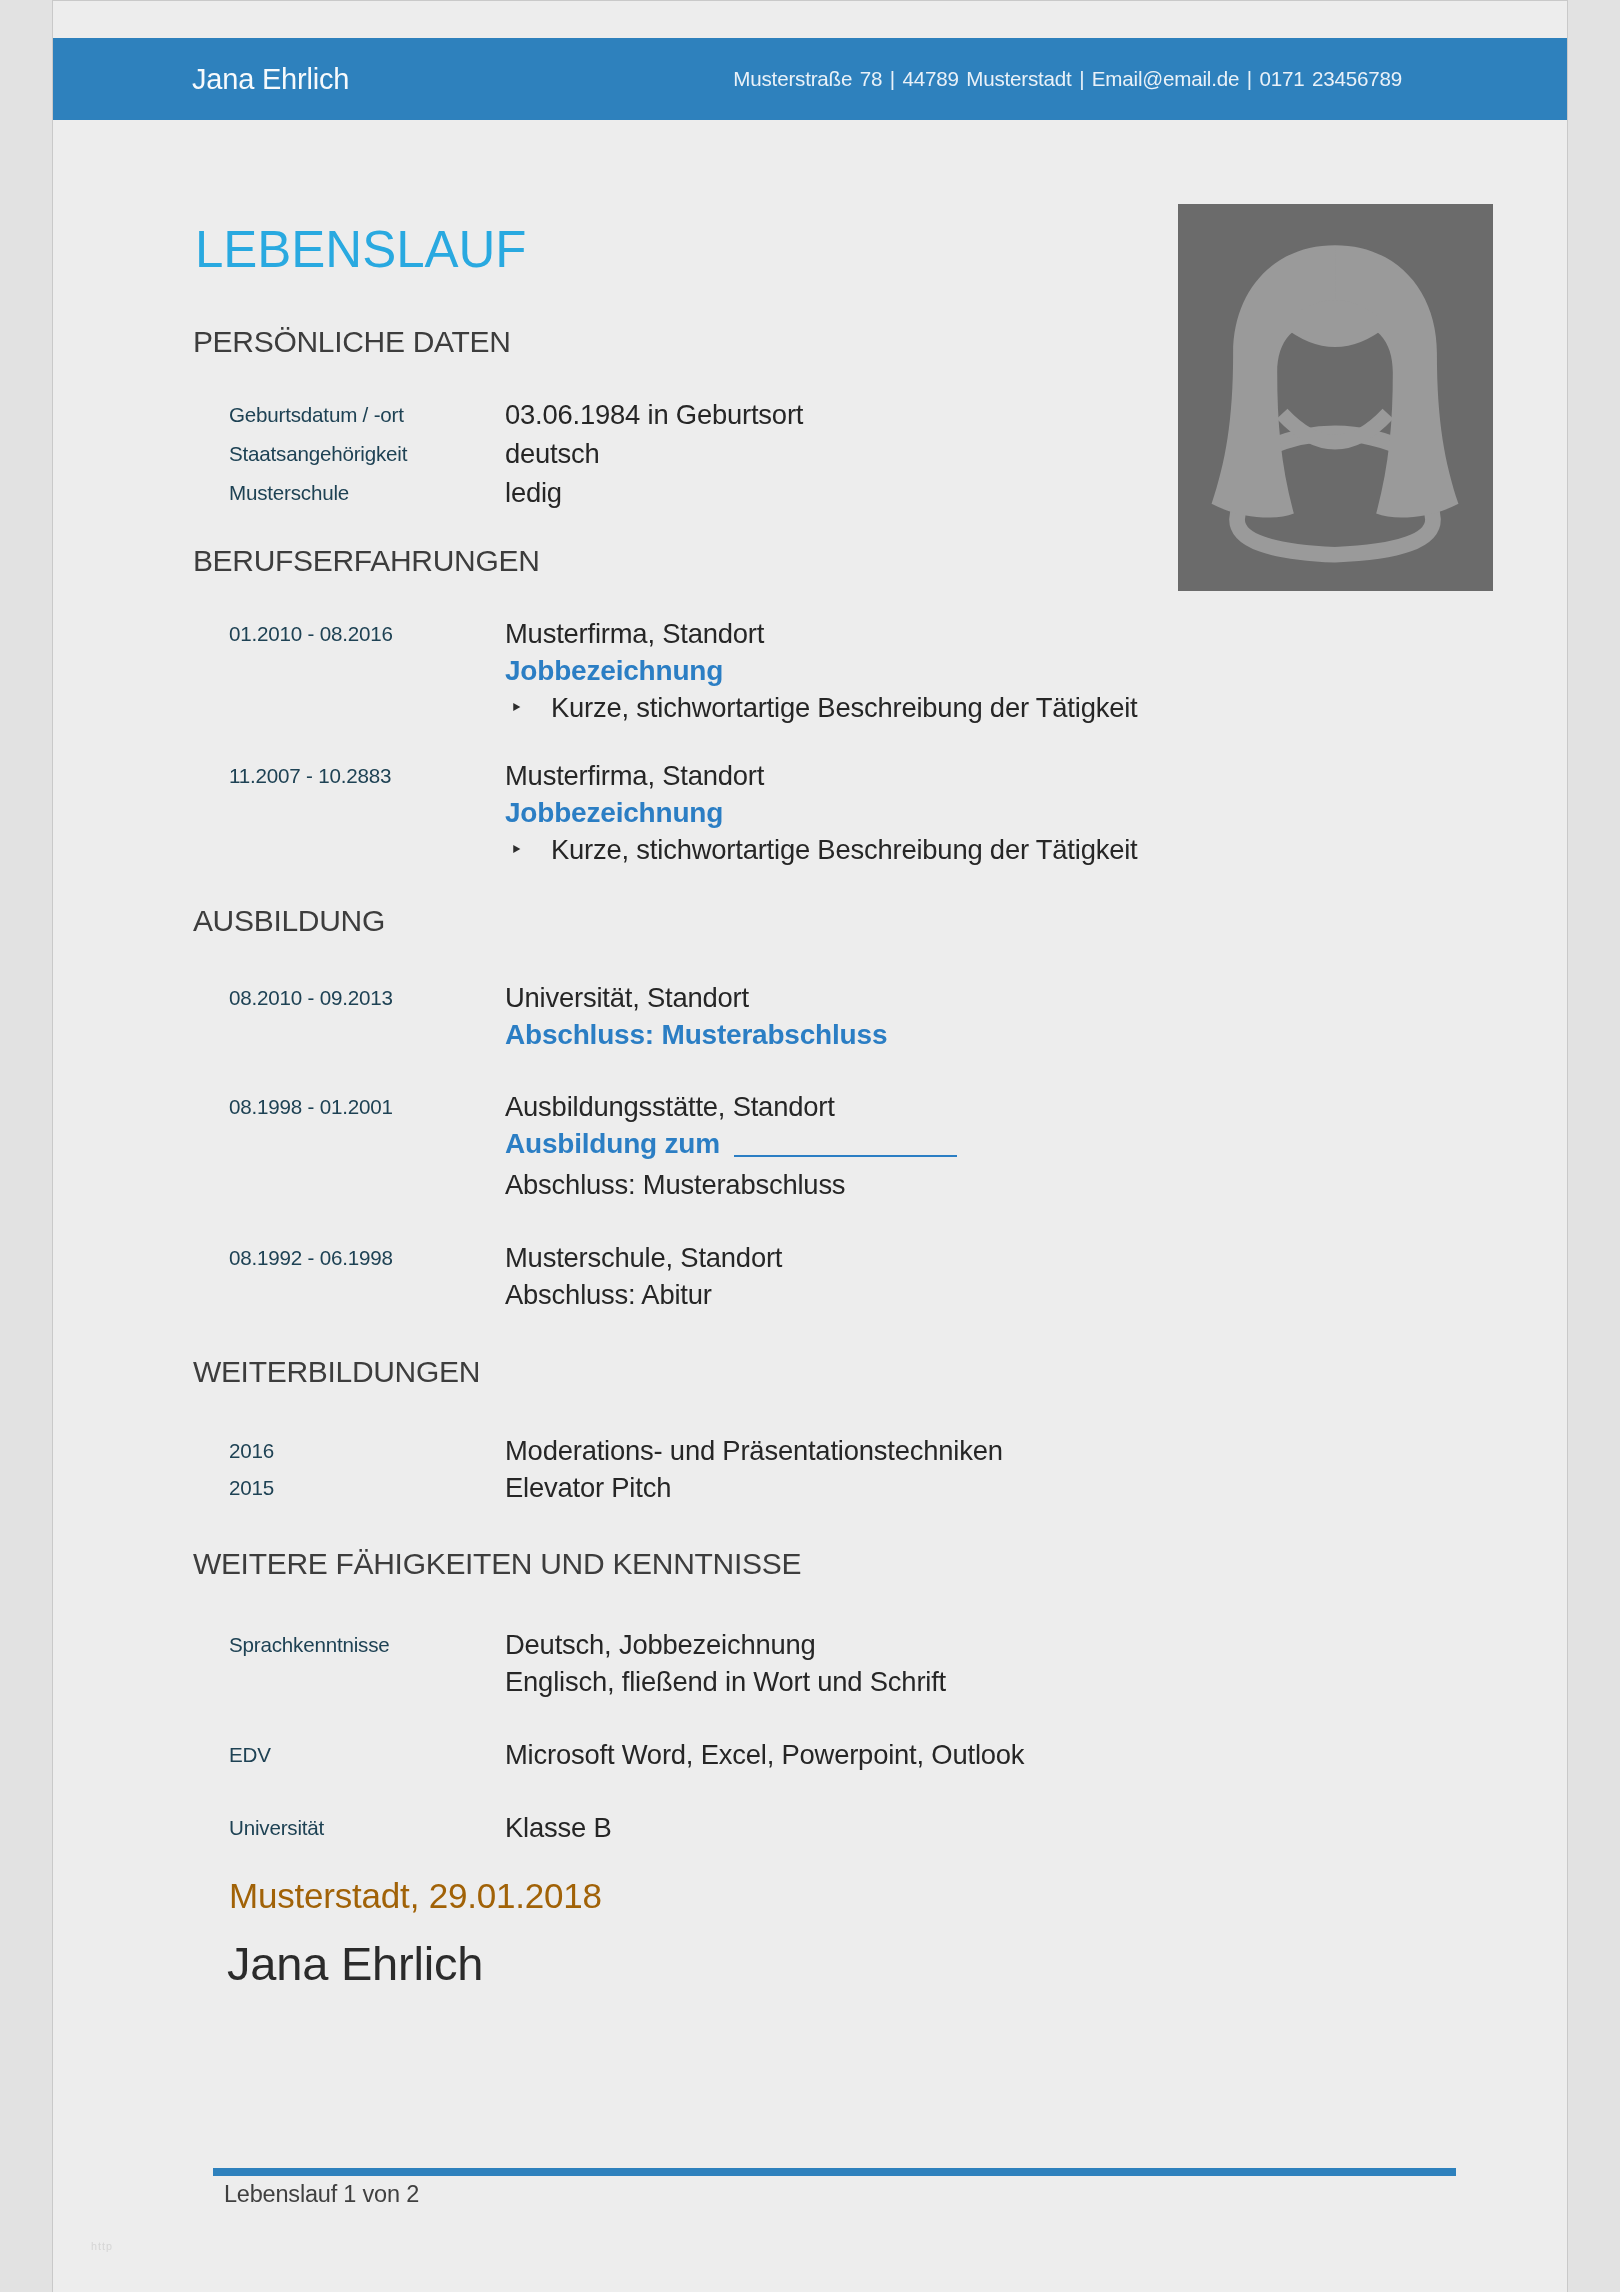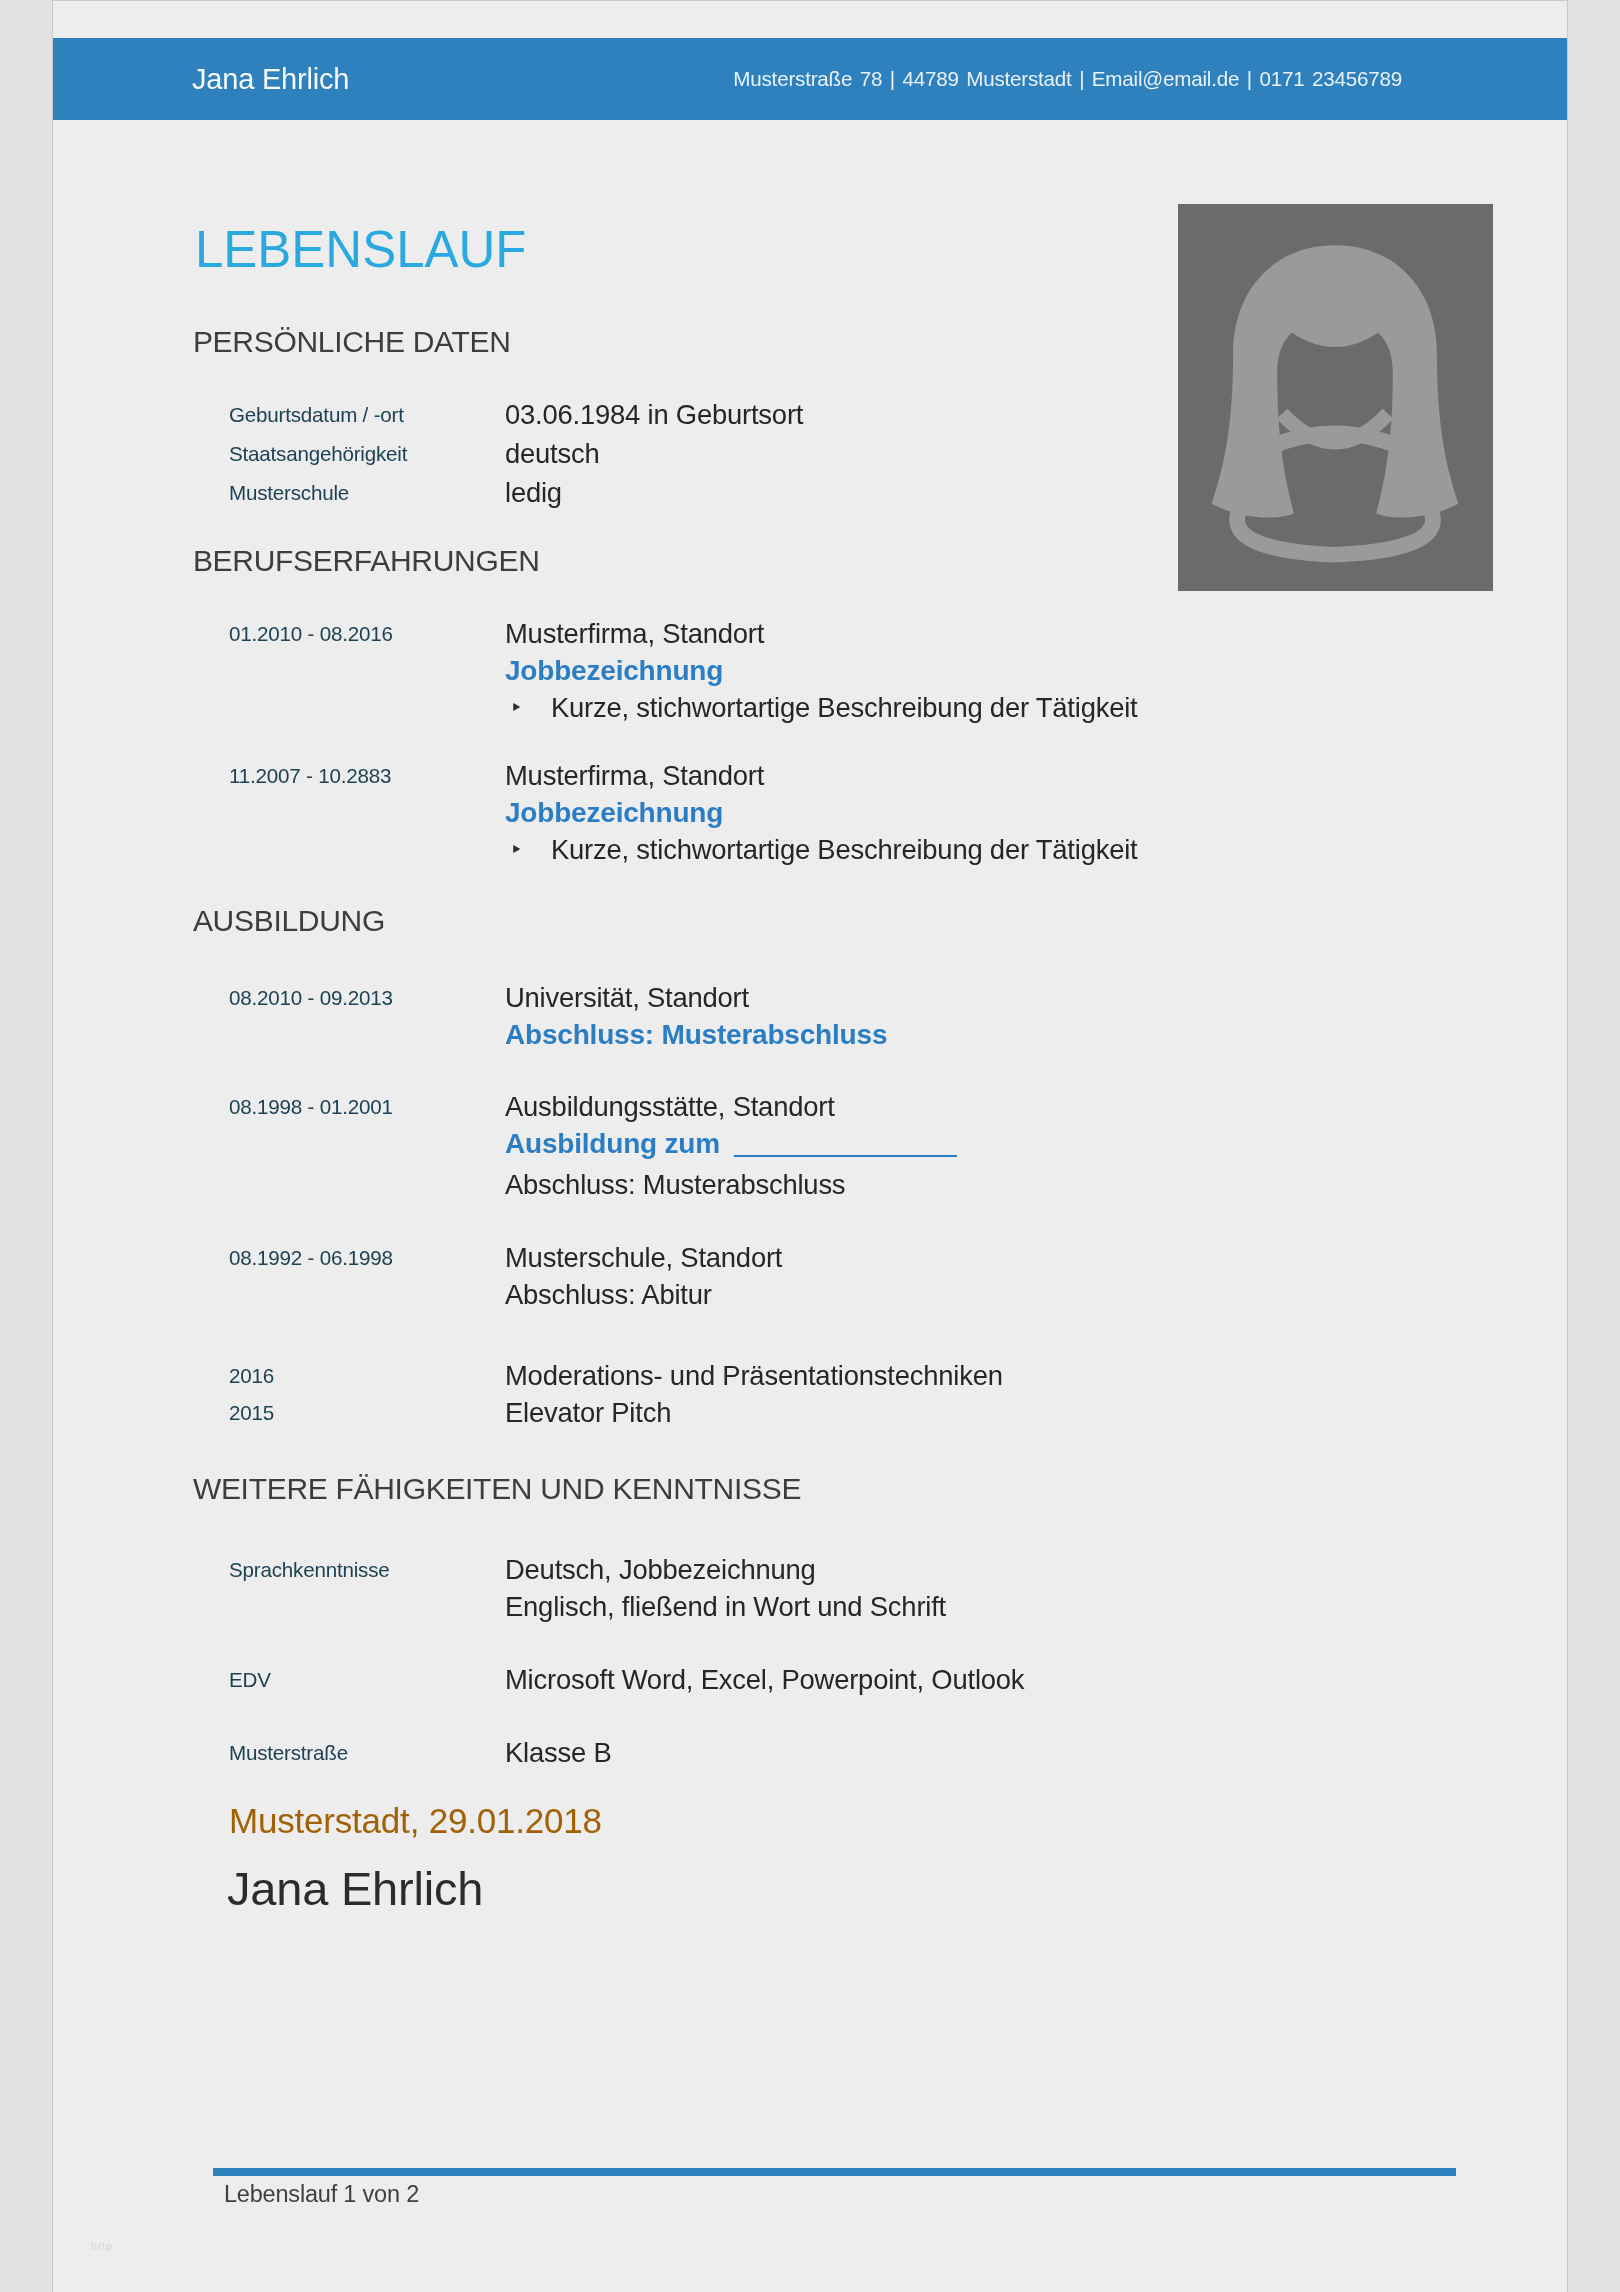--- a/index.html
+++ b/index.html
@@ -273,20 +273,21 @@
     </div>
 
     <div class="grid-row entry edu3">
       <div class="col-label">08.1992 - 06.1998</div>
       <div>
         <div class="line">Musterschule, Standort</div>
         <div class="line">Abschluss: Abitur</div>
       </div>
     </div>
 
+    <h2 class="sec" id="sec-training">WEITERBILDUNGEN</h2>
     <div class="training-rows">
       <div class="grid-row">
         <div class="col-label">2016</div>
         <div class="value">Moderations- und Präsentationstechniken</div>
       </div>
       <div class="grid-row">
         <div class="col-label">2015</div>
         <div class="value">Elevator Pitch</div>
       </div>
     </div>
@@ -300,21 +301,21 @@
         <div class="line">Englisch, fließend in Wort und Schrift</div>
       </div>
     </div>
 
     <div class="grid-row skill-row skill2">
       <div class="col-label">EDV</div>
       <div class="line">Microsoft Word, Excel, Powerpoint, Outlook</div>
     </div>
 
     <div class="grid-row skill-row skill3">
-      <div class="col-label">Musterstraße</div>
+      <div class="col-label">Universität</div>
       <div class="line">Klasse B</div>
     </div>
 
     <div class="place-date">Musterstadt, 29.01.2018</div>
     <div class="signature">Jana Ehrlich</div>
 
   </div>
 
   <div class="footer-rule"></div>
   <div class="footer-label">Lebenslauf 1 von 2</div>

